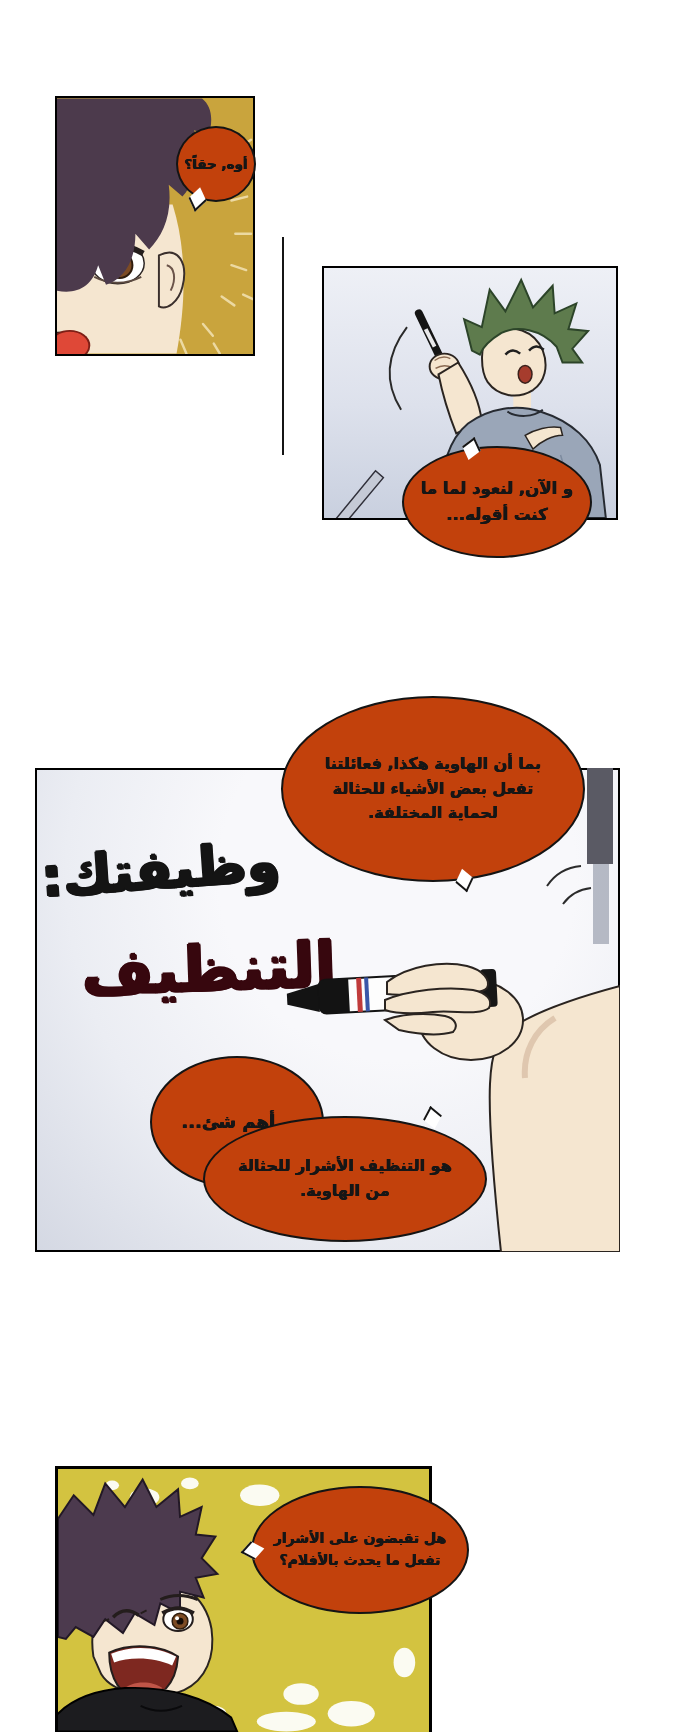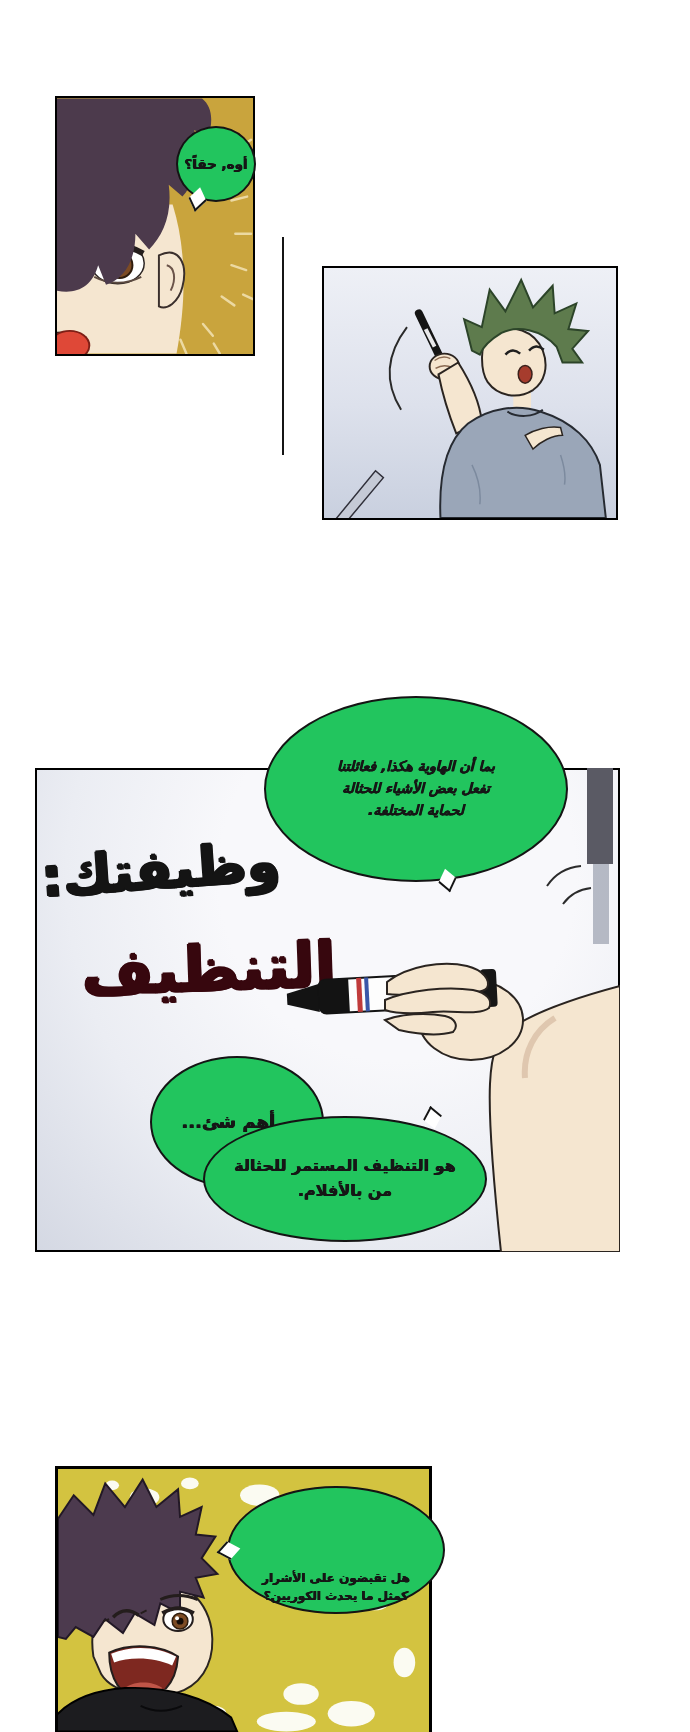--- a/index.html
+++ b/index.html
@@ -9,33 +9,33 @@
   .panel svg{position:absolute;left:0;top:0;width:100%;height:100%;display:block;}
   #panel1{left:55px;top:96px;width:200px;height:260px;background:#c9a43d;}
   #panel2{left:322px;top:266px;width:296px;height:254px;
           background:linear-gradient(180deg,#eef0f6 0%,#dde1ec 55%,#c9d0df 100%);}
   #panel3{left:35px;top:768px;width:585px;height:484px;
           background:radial-gradient(ellipse at 62% 22%,#f8f8fb 35%,#ebedf3 65%,#d4d8e3 100%);}
   #panel4{left:55px;top:1466px;width:377px;height:266px;background:#d3c340;
           border-width:3px;border-bottom:none;}
   .stray-line{position:absolute;left:282px;top:237px;width:2px;height:218px;background:#151515;}
 
-  .bubble{position:absolute;background:#22c55e;border:2px solid #141414;border-radius:50%;
+  .bubble{position:absolute;background:#c2410c;border:2px solid #141414;border-radius:50%;
           display:flex;flex-direction:column;align-items:center;justify-content:center;
           text-align:center;direction:rtl;color:#161616;font-weight:bold;z-index:5;
           box-sizing:border-box;padding:6px 10px;}
   .bubble-line{white-space:nowrap;line-height:1.55;
                text-shadow:0.4px 0 currentColor,-0.4px 0 currentColor;}
   #b1 {left:176px;top:126px;width:80px;height:76px;font-size:13.5px;}
   #b2a{left:340px;top:424px;width:100px;height:74px;font-size:18px;}
   #b2b{left:402px;top:446px;width:190px;height:112px;font-size:16.5px;}
-  #b3a{left:264px;top:696px;width:304px;height:186px;font-size:14px;font-style:italic;}
+  #b3a{left:281px;top:696px;width:304px;height:186px;font-size:16px;}
   #b3b{left:150px;top:1056px;width:174px;height:132px;font-size:18px;}
   #b3c{left:203px;top:1116px;width:284px;height:126px;font-size:16px;}
-  #b4 {left:227px;top:1486px;width:218px;height:128px;font-size:12px;justify-content:flex-end;}
+  #b4 {left:251px;top:1486px;width:218px;height:128px;font-size:14px;}
 
   .tail{position:absolute;width:13px;height:13px;background:#fff;z-index:6;
         border-right:2px solid #141414;border-bottom:2px solid #141414;}
   #b1  .tail{bottom:-7px;left:16%;transform:rotate(65deg) skewX(18deg);}
   #b2b .tail{top:-7px;left:32%;transform:rotate(-115deg) skewX(12deg);}
   #b3a .tail{bottom:-8px;left:58%;transform:rotate(40deg) skewX(15deg);}
   #b3c .tail{top:-8px;right:16%;transform:rotate(-140deg) skewX(12deg);}
   #b4  .tail{left:-8px;top:44%;transform:rotate(132deg) skewX(14deg);}
 
   .board-text{position:absolute;direction:rtl;font-weight:bold;z-index:2;white-space:nowrap;}
@@ -199,37 +199,42 @@
       </g>
     </svg>
   </div>
 
   <div class="bubble" id="b1">
     <div class="bubble-line">أوه, حقاً؟</div>
     <span class="tail"></span>
   </div>
 
 
+  <div class="bubble" id="b2b">
+    <div class="bubble-line">و الآن, لنعود لما ما</div>
+    <div class="bubble-line">كنت أقوله...</div>
+    <span class="tail"></span>
+  </div>
 
   <div class="bubble" id="b3a">
     <div class="bubble-line">بما أن الهاوية هكذا, فعائلتنا</div>
     <div class="bubble-line">تفعل بعض الأشياء للحثالة</div>
     <div class="bubble-line">لحماية المختلفة.</div>
     <span class="tail"></span>
   </div>
 
   <div class="bubble" id="b3b">
     <div class="bubble-line">و أهم شئ...</div>
   </div>
 
   <div class="bubble" id="b3c">
-    <div class="bubble-line">هو التنظيف المستمر للحثالة</div>
-    <div class="bubble-line">من بالأفلام.</div>
+    <div class="bubble-line">هو التنظيف الأشرار للحثالة</div>
+    <div class="bubble-line">من الهاوية.</div>
     <span class="tail"></span>
   </div>
 
   <div class="bubble" id="b4">
     <div class="bubble-line">هل تقبضون على الأشرار</div>
-    <div class="bubble-line">كمثل ما يحدث الكوريين؟</div>
+    <div class="bubble-line">تفعل ما يحدث بالأفلام؟</div>
     <span class="tail"></span>
   </div>
 
 </div>
 
 </body></html>

